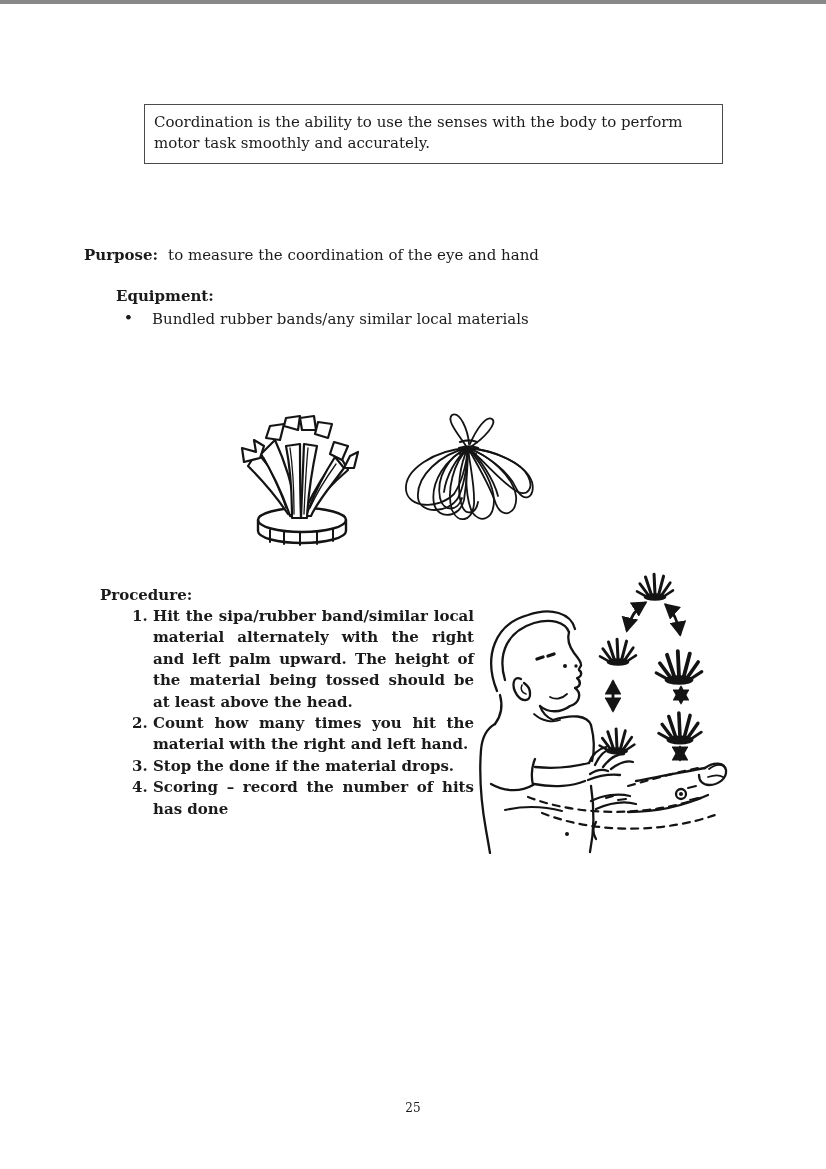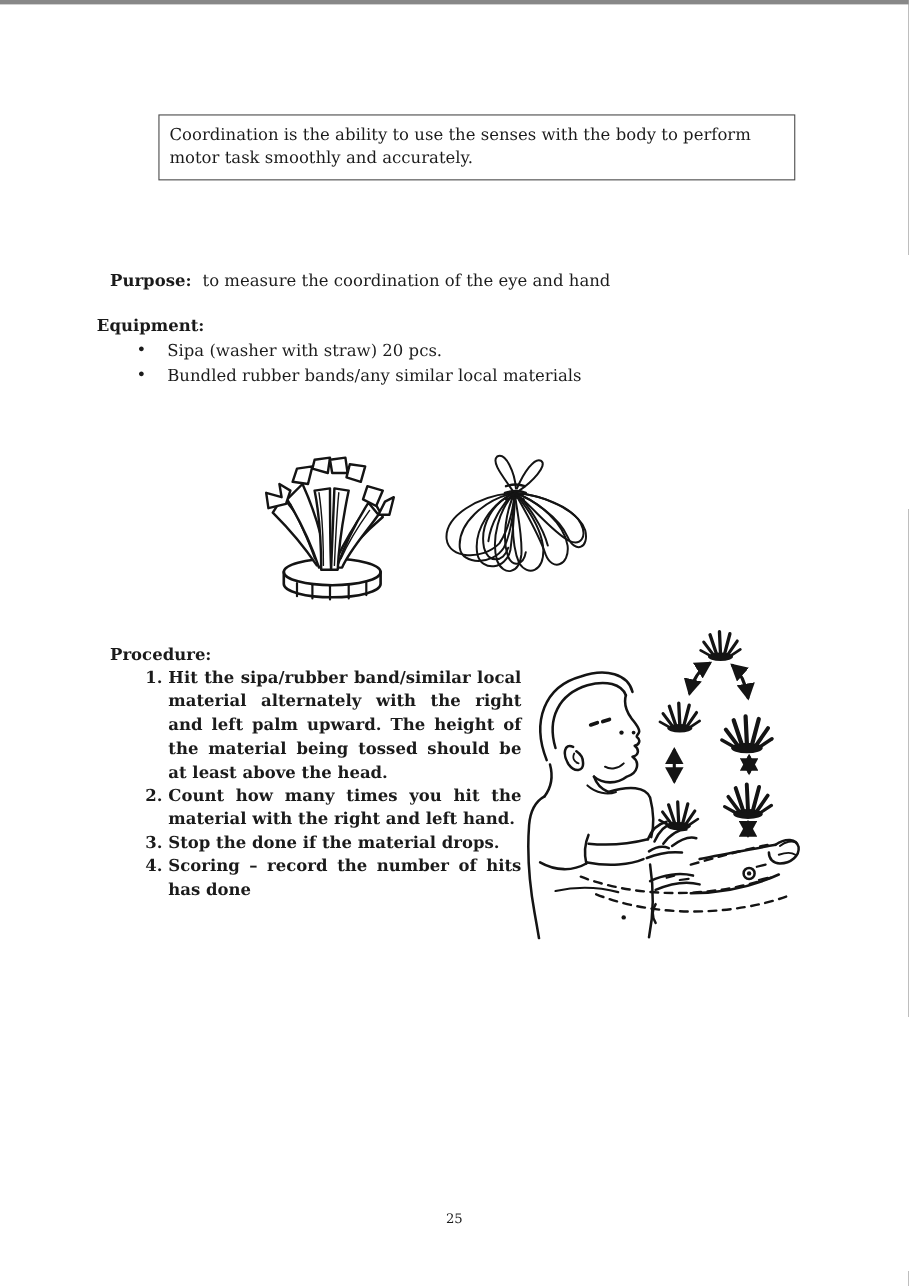--- a/index.html
+++ b/index.html
@@ -18,24 +18,24 @@
     box-sizing:border-box;
     border:1.5px solid #4a4a4a;
     padding:7px 9px 9px 9px;
     font-size:15px; line-height:21px;
   }
   .doc-title {
     left:0; top:200px; width:100%;
     text-align:center;
     font-weight:bold; font-size:15.5px;
   }
-  .purpose-line { left:100px; top:242px; font-size:15px; }
+  .purpose-line { left:84px; top:242px; font-size:15px; }
   .purpose-line b { margin-right:10px; }
   .section-label { font-weight:bold; font-size:15px; }
-  .equipment-label { left:88px; top:283px; }
+  .equipment-label { left:116px; top:283px; }
   .equipment-list { left:100px; top:304px; width:560px; }
   .equipment-list .eq-item {
     position:relative; padding-left:52px;
     font-size:15px; line-height:22px;
   }
   .eq-item .bullet {
     position:absolute; left:24px; top:-1px;
     font-size:15px;
   }
   .fig-sipa { left:240px; top:392px; }
@@ -70,21 +70,20 @@
 
 
   <div class="abs purpose-line">
     <b>Purpose:</b><span>to measure the coordination of the eye and hand</span>
   </div>
 
   <div class="abs section-label equipment-label">Equipment:</div>
   <div class="abs equipment-list">
     <div class="eq-item">
       <span class="bullet">•</span>
-      <span>Sipa (washer with straw) 20 pcs.</span>
     </div>
     <div class="eq-item">
       <span class="bullet">•</span>
       <span>Bundled rubber bands/any similar local materials</span>
     </div>
   </div>
 
   <div class="abs fig-sipa">
     <svg width="122" height="153" viewBox="0 0 122 153">
 

